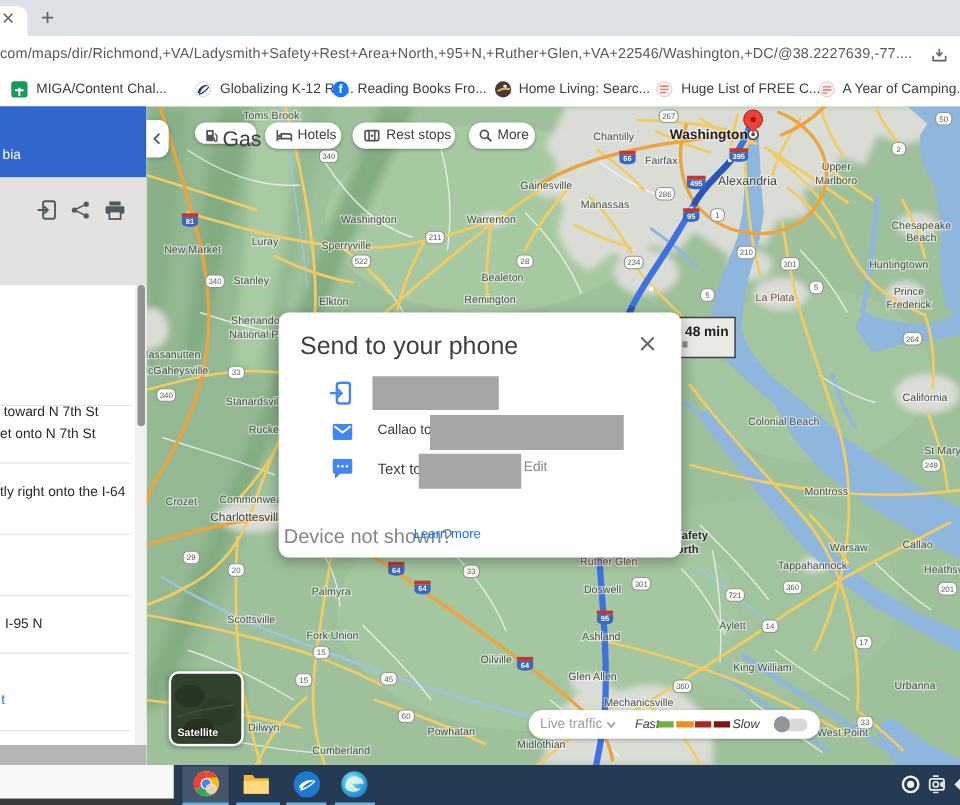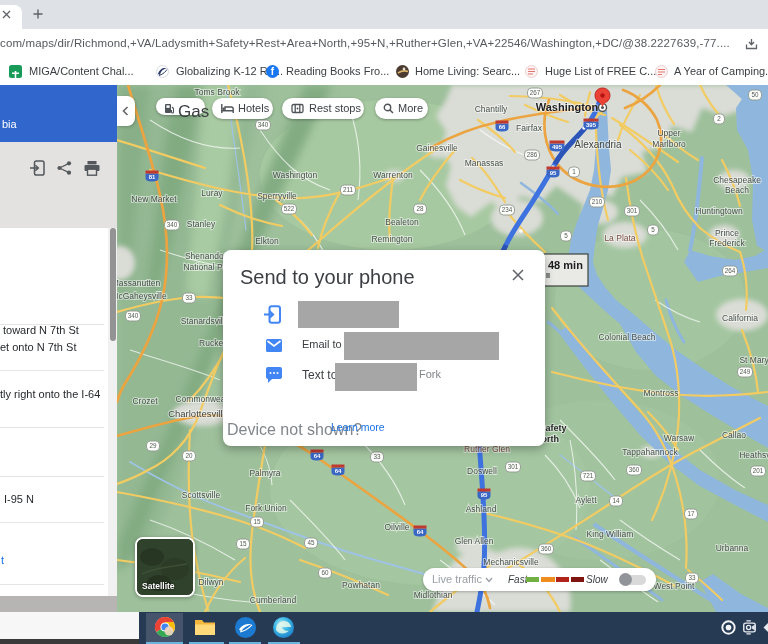--- a/index.html
+++ b/index.html
@@ -548,32 +548,32 @@
     <svg class="abs" style="left:41px;top:55px;" width="17" height="19" viewBox="0 0 17 19">
       <rect x="5.5" y="1.2" width="10.5" height="16.6" rx="2.2" fill="none" stroke="#4285f4" stroke-width="2"></rect>
       <path d="M0,9.5 L9,9.5 M6,6.3 L9.3,9.5 L6,12.7" stroke="#4285f4" stroke-width="1.8" fill="none"></path>
     </svg>
     <div class="abs" style="left:75px;top:51px;width:101px;height:27px;background:#a6a6a6;"></div>
 
     <svg class="abs" style="left:43px;top:89px;" width="16" height="13" viewBox="0 0 16 13">
       <rect x="0" y="0" width="16" height="13" rx="1.6" fill="#4285f4"></rect>
       <path d="M1.5,2 L8,7 L14.5,2" stroke="#fff" stroke-width="1.6" fill="none"></path>
     </svg>
-    <div class="abs" style="left:79px;top:88px;font-size:11px;color:#3c4043;">Email to</div>
+    <div class="abs" style="left:79px;top:88px;font-size:11px;color:#3c4043;">Callao to</div>
     <div class="abs" style="left:121px;top:82px;width:155px;height:28px;background:#a6a6a6;"></div>
 
     <svg class="abs" style="left:43px;top:117px;" width="16" height="16" viewBox="0 0 16 16">
       <path d="M2,0 H14 A2,2 0 0 1 16,2 V10 A2,2 0 0 1 14,12 H6 L2,16 L2,12 A2,2 0 0 1 0,10 V2 A2,2 0 0 1 2,0 Z" fill="#4285f4"></path>
       <circle cx="4.5" cy="6" r="1" fill="#fff"></circle>
         <circle cx="8" cy="6" r="1" fill="#fff"></circle>
         <circle cx="11.5" cy="6" r="1" fill="#fff"></circle>
     </svg>
     <div class="abs" style="left:79px;top:118px;font-size:12px;color:#3c4043;">Text to</div>
     <div class="abs" style="left:112px;top:113px;width:82px;height:28px;background:#a6a6a6;"></div>
-    <div class="abs" style="left:196px;top:118px;font-size:11px;color:#80868b;">Fork</div>
+    <div class="abs" style="left:196px;top:118px;font-size:11px;color:#80868b;">Edit</div>
 
     <div class="abs" style="left:4px;top:171px;font-size:16px;color:#80868b;">Device not shown?</div>
     <div class="abs" style="left:108px;top:171px;font-size:10.5px;color:#1a73e8;">Learn more</div>
   </div>
 
   <div class="abs" style="left:0;top:612px;width:768px;height:32px;background:#273a54;">
     <div class="abs" style="left:0;top:0;width:139px;height:27px;background:#f7f7f7;"></div>
     <div class="abs" style="left:0;top:27px;width:139px;height:5px;background:#3a3a3a;"></div>
 
     <div class="abs" style="left:146px;top:1px;width:37px;height:29px;background:#46546c;"></div>

